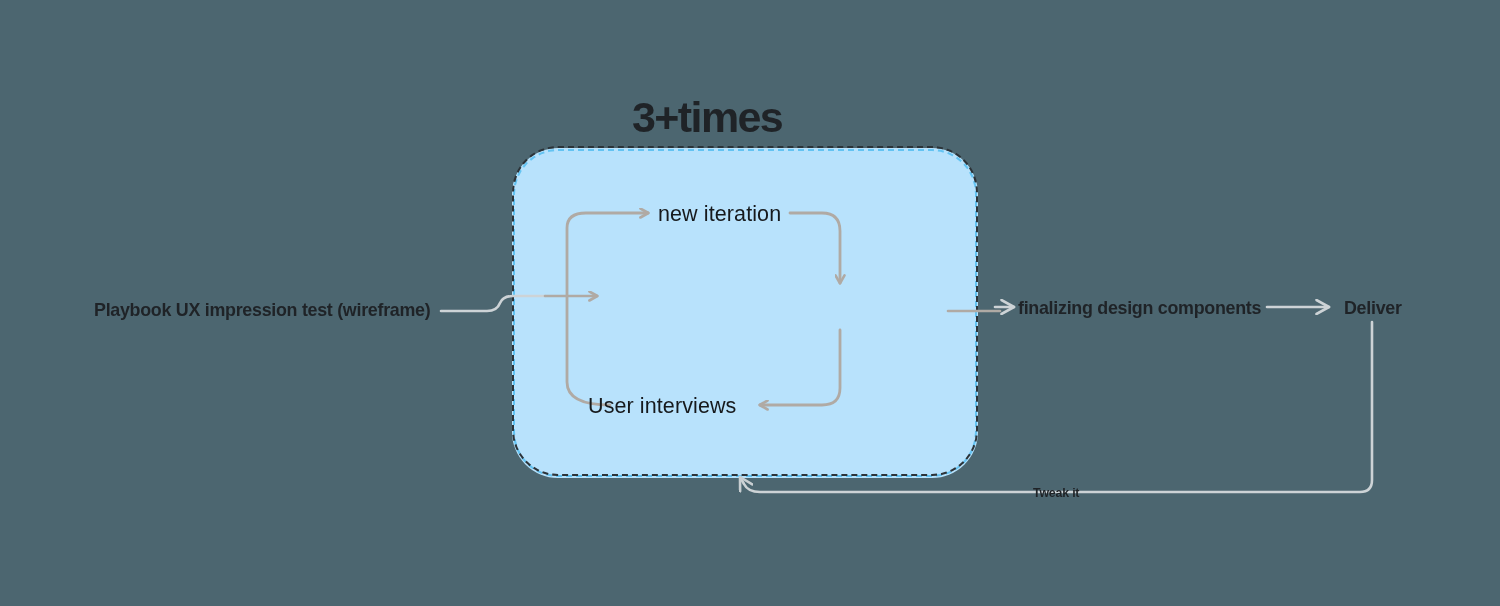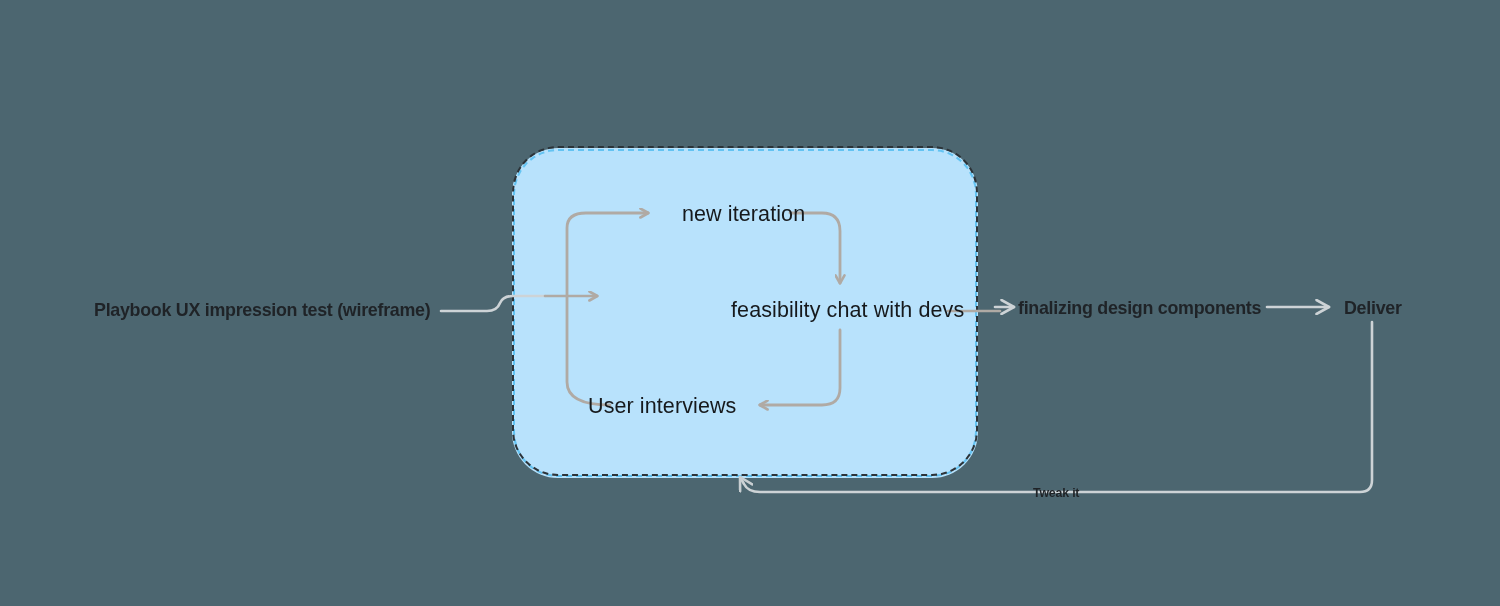--- a/index.html
+++ b/index.html
@@ -131,26 +131,26 @@
 
     <g>
       <path d="M1267,307 L1329,307" fill="none" stroke="#cdd3d6" stroke-width="2.6" stroke-linecap="round" marker-end="url(#arrow-outer)"></path>
     </g>
 
     <g>
       <path d="M1372,322 L1372,480 Q1372,492 1360,492 L760,492 Q748,492 744,484 L740,477" fill="none" stroke="#cdd3d6" stroke-width="2.6" stroke-linecap="round" stroke-linejoin="round" marker-end="url(#arrow-dark)"></path>
     </g>
   </svg>
 
+  <div class="lbl lbl-title" style="left:632px; top:96px;">3+times</div>
 
   <div class="lbl lbl-outer" style="left:94px; top:300px;">Playbook UX impression test (wireframe)</div>
 
-  <div class="lbl lbl-inner" style="left:682px; top:204px;text-align:center;">new iteration</div>
+  <div class="lbl lbl-inner" style="left:658px; top:204px;text-align:center;">new iteration</div>
 
-  <div class="lbl lbl-inner" style="left:731px; top:300px;">feasibility chat with devs</div>
 
   <div class="lbl lbl-inner" style="left:588px; top:396px;text-align:center;">User interviews</div>
 
   <div class="lbl lbl-outer" style="left:1018px; top:298px;">finalizing design components</div>
 
   <div class="lbl lbl-outer" style="left:1344px; top:298px;">Deliver</div>
 
   <div class="lbl lbl-tweak" style="left:1033px; top:486px;">Tweak it</div>
 
 </div>

